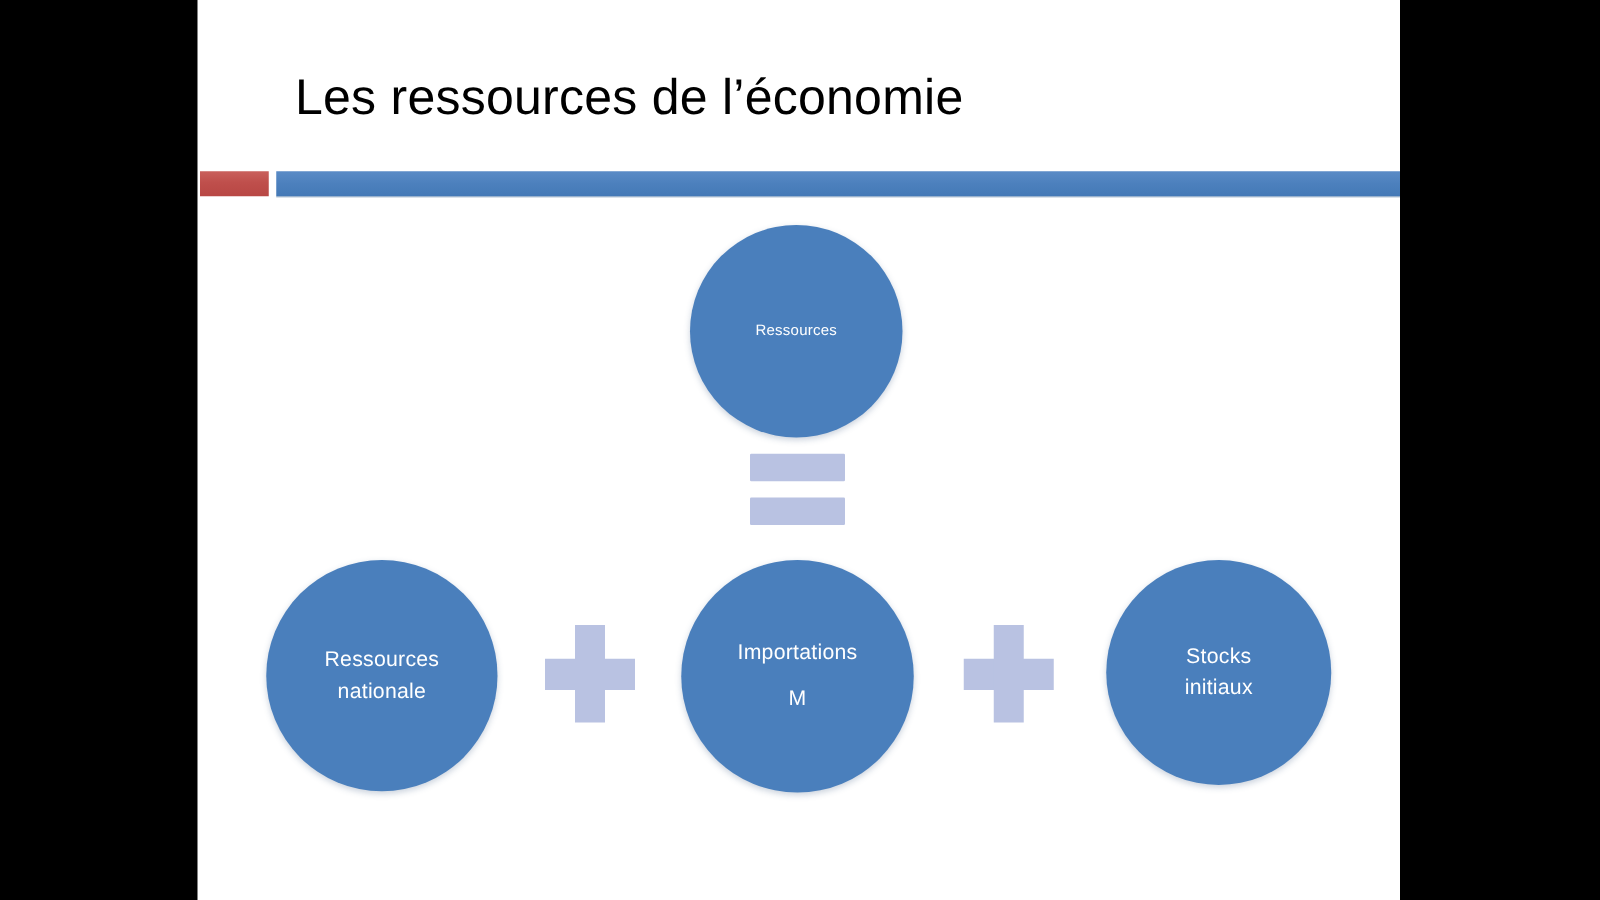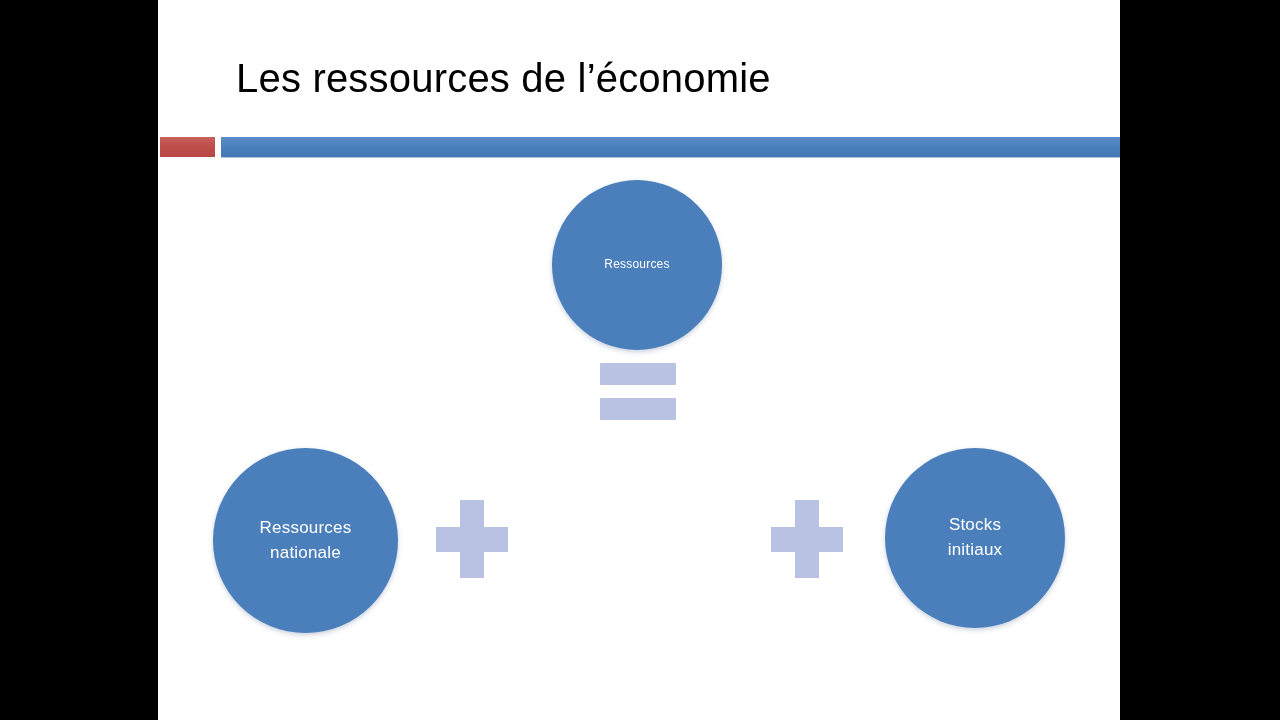--- a/index.html
+++ b/index.html
@@ -215,20 +215,26 @@
 nationale</span>
       </div>
 
       <div class="operator" id="op-plus-1">
         <div class="plus-shape">
           <div class="plus-h"></div>
           <div class="plus-v"></div>
         </div>
       </div>
 
+      <div class="node-circle" id="node-importations">
+        <span class="node-label">
+          <span>Importations</span>
+          <span class="sym-line">M</span>
+        </span>
+      </div>
 
       <div class="operator" id="op-plus-2">
         <div class="plus-shape">
           <div class="plus-h"></div>
           <div class="plus-v"></div>
         </div>
       </div>
 
       <div class="node-circle" id="node-stocks">
         <span class="node-label">Stocks

